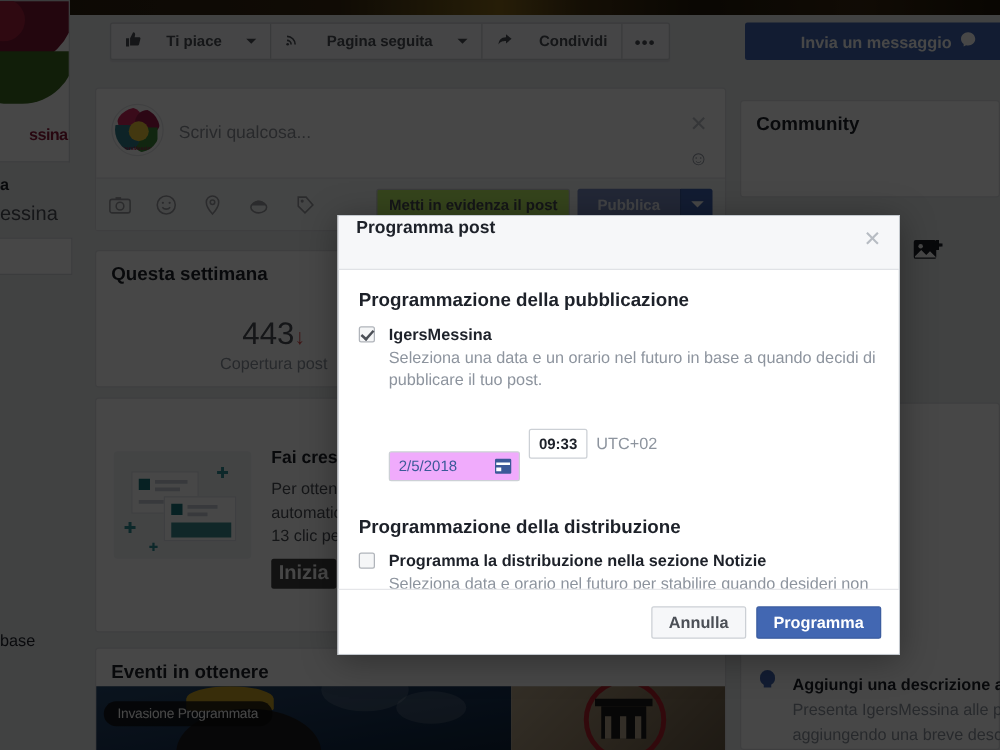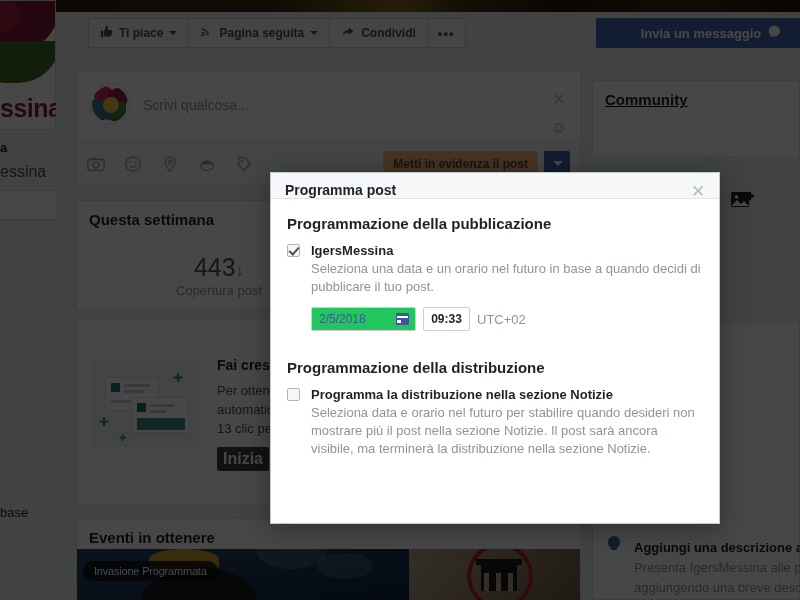--- a/index.html
+++ b/index.html
@@ -45,22 +45,22 @@
   .leaf-green {
     position: absolute; left: 8px; top: 48px; width: 96px; height: 42px;
     background: #3f6b22; border-radius: 0 0 48px 48px;
   }
   .leaf-dot {
     position: absolute; left: 30px; top: 6px; width: 34px; height: 34px;
     background: #a8213f; border-radius: 50%;
   }
   .left-name {
     position: absolute; left: 0; top: 86px; width: 56px; height: 44px;
-    color: #8e1b3c; font-size: 25px; font-weight: bold; letter-spacing: -0.5px;
-    line-height: 44px; text-align: left; padding-right: 2px; overflow: hidden;
+    color: #8e1b3c; font-size: 13px; font-weight: bold; letter-spacing: -0.5px;
+    line-height: 44px; text-align: right; padding-right: 2px; overflow: hidden;
     font-family: "Liberation Sans", sans-serif;
   }
   .left-title {
     position: absolute; left: 0; top: 140px; width: 60px;
     font-size: 13px; color: #1d2129; font-weight: bold;
   }
   .left-sub {
     position: absolute; left: 0; top: 163px; width: 62px;
     font-size: 16px; color: #4b4f56;
   }
@@ -75,21 +75,21 @@
 
   
   .actionbar {
     position: absolute; left: 88px; top: 18px;
     height: 30px; display: flex; align-items: stretch;
     border: 1px solid #ced0d4; border-radius: 2px;
     background: #f6f7f9;
     box-shadow: 0 1px 1px rgba(0,0,0,.06);
   }
   .act {
-    display: flex; align-items: center; gap: 6px;
+    display: flex; align-items: center; gap: 20px;
     padding: 0 11px; font-size: 12px; font-weight: bold; color: #4b4f56;
     border-right: 1px solid #ced0d4; white-space: nowrap;
   }
   .act:last-child { border-right: none; }
   .act .caret { width: 0; height: 0; border-left: 4px solid transparent; border-right: 4px solid transparent; border-top: 4px solid #4b4f56; }
   .dots { letter-spacing: 1px; font-size: 13px; padding: 0 10px; }
 
   .msg-btn {
     position: absolute; left: 596px; top: 18px; width: 230px; height: 30px;
     background: #4267b2; border-radius: 2px;
@@ -126,21 +126,21 @@
   .comp-emoji { position: absolute; right: 13px; top: 48px; color: #9197a3; font-size: 16px; }
   .comp-bar {
     position: absolute; left: 0; bottom: 0; width: 100%; height: 42px;
     border-top: 1px solid #e5e6e9; background: #f5f6f7;
     display: flex; align-items: center; padding: 0 10px;
   }
   .comp-icons { display: flex; gap: 19px; align-items: center; color: #8a8d91; }
   .ci { width: 18px; height: 18px; opacity: .85; }
   .comp-right { margin-left: auto; display: flex; align-items: center; }
   .btn-highlight {
-    height: 26px; padding: 0 9px; background: #fdba74;
+    height: 26px; padding: 0 9px; background: #bef264;
     border: 1px solid #ced0d4; border-radius: 2px;
     font-size: 12px; font-weight: bold; color: #4b4f56;
     display: flex; align-items: center; margin-right: 6px;
   }
   .btn-publish {
     height: 26px; padding: 0 16px; background: #7c8ec0;
     border-radius: 2px 0 0 2px; color: #eef1f8;
     font-size: 12px; font-weight: bold; display: flex; align-items: center;
   }
   .btn-publish-caret {
@@ -196,41 +196,41 @@
   .ev-p2 { width: 171px; height: 60px; position: relative;
     background: linear-gradient(135deg,#b8a78c 0%,#9d8a6e 40%,#7f6e55 75%,#6b5b46 100%); overflow: hidden; }
   .ev-ring { position: absolute; left: 58px; top: -6px; width: 66px; height: 66px; border: 4px solid #b5232e; border-radius: 50%; }
   .ev-temple { position: absolute; left: 72px; top: 16px; width: 36px; height: 26px; background: #1a1a1a; }
   .ev-temple:before { content:''; position:absolute; left:-5px; top:-6px; width:46px; height:6px; background:#1a1a1a; }
   .ev-col { position: absolute; top: 8px; width: 5px; height: 18px; background: #b8a78c; }
 
   
   .right-col { position: absolute; left: 592px; top: 60px; width: 208px; height: 540px; }
   .r-card { position: absolute; background: #fff; border: 1px solid #dddfe2; border-radius: 3px; }
-  .r-community { left: 0; top: 20px; width: 208px; height: 78px; text-decoration: underline; }
+  .r-community { left: 0; top: 20px; width: 208px; height: 78px; }
   .r-h { font-size: 15px; font-weight: bold; color: #1d2129; padding: 10px 12px 0 12px; }
   .img-add { position: absolute; left: 138px; top: 130px; width: 26px; height: 22px; }
   .r-line { position: absolute; font-size: 13px; color: #4b4f56; }
   .r-pages-card { left: 0; top: 262px; width: 208px; height: 278px; }
   .r-pages-title { position: absolute; left: 12px; top: 268px; font-size: 15px; font-weight: bold; color: #1d2129; white-space: nowrap; }
   .tip-bulb { position: absolute; left: 16px; top: 6px; width: 12px; height: 12px; background: #4267b2; border-radius: 50% 50% 40% 40%; }
   .tip-bulb:after { content:''; position:absolute; left:3px; top:11px; width:6px; height:3px; background:#4267b2; }
 
   
   .modal {
     position: absolute; left: 270px; top: 172px; width: 450px; height: 352px;
     background: #fff; z-index: 100;
     border: 1px solid #c3c8ce;
     box-shadow: 0 4px 26px rgba(0,0,0,.35);
     font-family: "Liberation Sans", sans-serif;
   }
   .modal-head {
-    position: relative; height: 26px; background: #f6f7f9;
+    position: relative; height: 43px; background: #f6f7f9;
     border-bottom: 1px solid #e0e2e6;
-    display: flex; align-items: flex-end; padding: 0 14px;
+    display: flex; align-items: flex-start; padding: 0 14px;
   }
   .modal-title { font-size: 14px; font-weight: bold; color: #1d2129; }
   .modal-close {
     position: absolute; right: 11px; top: 9px; width: 20px; height: 20px;
     color: #b7bcc3; font-size: 17px; line-height: 20px; text-align: center;
   }
   .modal-body { padding: 16px 16px 0 16px; }
   .sec-title { font-size: 15px; font-weight: bold; color: #1d2129; margin-bottom: 11px; }
   .opt-row { position: relative; padding-left: 24px; }
   .cbox {
@@ -241,23 +241,23 @@
     content: ''; position: absolute; left: 3px; top: 0px;
     width: 4px; height: 8px; border: solid #4b4f56;
     border-width: 0 2px 2px 0; transform: rotate(42deg);
   }
   .opt-label { font-size: 13px; font-weight: bold; color: #1d2129; }
   .opt-desc { font-size: 13px; color: #8d949e; line-height: 18px; margin-top: 2px; }
 
   .dt-row { display: flex; align-items: center; gap: 7px; margin-top: 11px; }
   .date-input {
     position: relative; width: 105px; height: 24px;
-    border: 1px solid #ccd0d5; border-radius: 2px; background: #22c55e;
+    border: 1px solid #ccd0d5; border-radius: 2px; background: #f0abfc;
     display: flex; align-items: center; padding-left: 7px;
-    font-size: 12px; color: #3b5998;
+    font-size: 12px; color: #3b5998; margin-top: 37px;
   }
   .cal-ic {
     position: absolute; right: 6px; top: 5px; width: 13px; height: 12px;
     background: #3b5998; border-radius: 1px;
   }
   .cal-ic:before { content:''; position:absolute; left:1px; top:3px; width:11px; height:2px; background:#fff; }
   .cal-ic:after { content:''; position:absolute; left:1px; top:7px; width:4px; height:3px; background:#fff; }
   .time-input {
     width: 47px; height: 24px; border: 1px solid #ccd0d5; border-radius: 2px; background:#fff;
     display: flex; align-items: center; justify-content: center;
@@ -392,20 +392,21 @@
           </span>
           <span class="ci">
             <svg width="18" height="18" viewBox="0 0 20 20">
                 <path d="M4 3h7l6 7-7 7-6-6V3z" fill="none" stroke="#8a8d91" stroke-width="1.4"></path>
                 <circle cx="7.5" cy="6.5" r="1.4" fill="#8a8d91"></circle>
               </svg>
           </span>
         </div>
         <div class="comp-right">
           <div class="btn-highlight">Metti in evidenza il post</div>
+          <div class="btn-publish">Pubblica</div>
           <div class="btn-publish-caret">
               <span class="caret"></span>
             </div>
         </div>
       </div>
     </div>
 
     <div class="card week-card">
       <div class="card-h">Questa settimana</div>
       <div class="stat">
@@ -520,15 +521,19 @@
 
       <div class="sec-title sec2">Programmazione della distribuzione</div>
 
       <div class="opt-row">
         <div class="cbox"></div>
         <div class="opt-label">Programma la distribuzione nella sezione Notizie</div>
         <div class="opt-desc">Seleziona data e orario nel futuro per stabilire quando desideri non mostrare più il post nella sezione Notizie. Il post sarà ancora visibile, ma terminerà la distribuzione nella sezione Notizie.</div>
       </div>
     </div>
 
+    <div class="modal-foot">
+      <div class="btn btn-cancel">Annulla</div>
+      <div class="btn btn-primary">Programma</div>
+    </div>
   </div>
 
 </div>
 
 </body></html>

